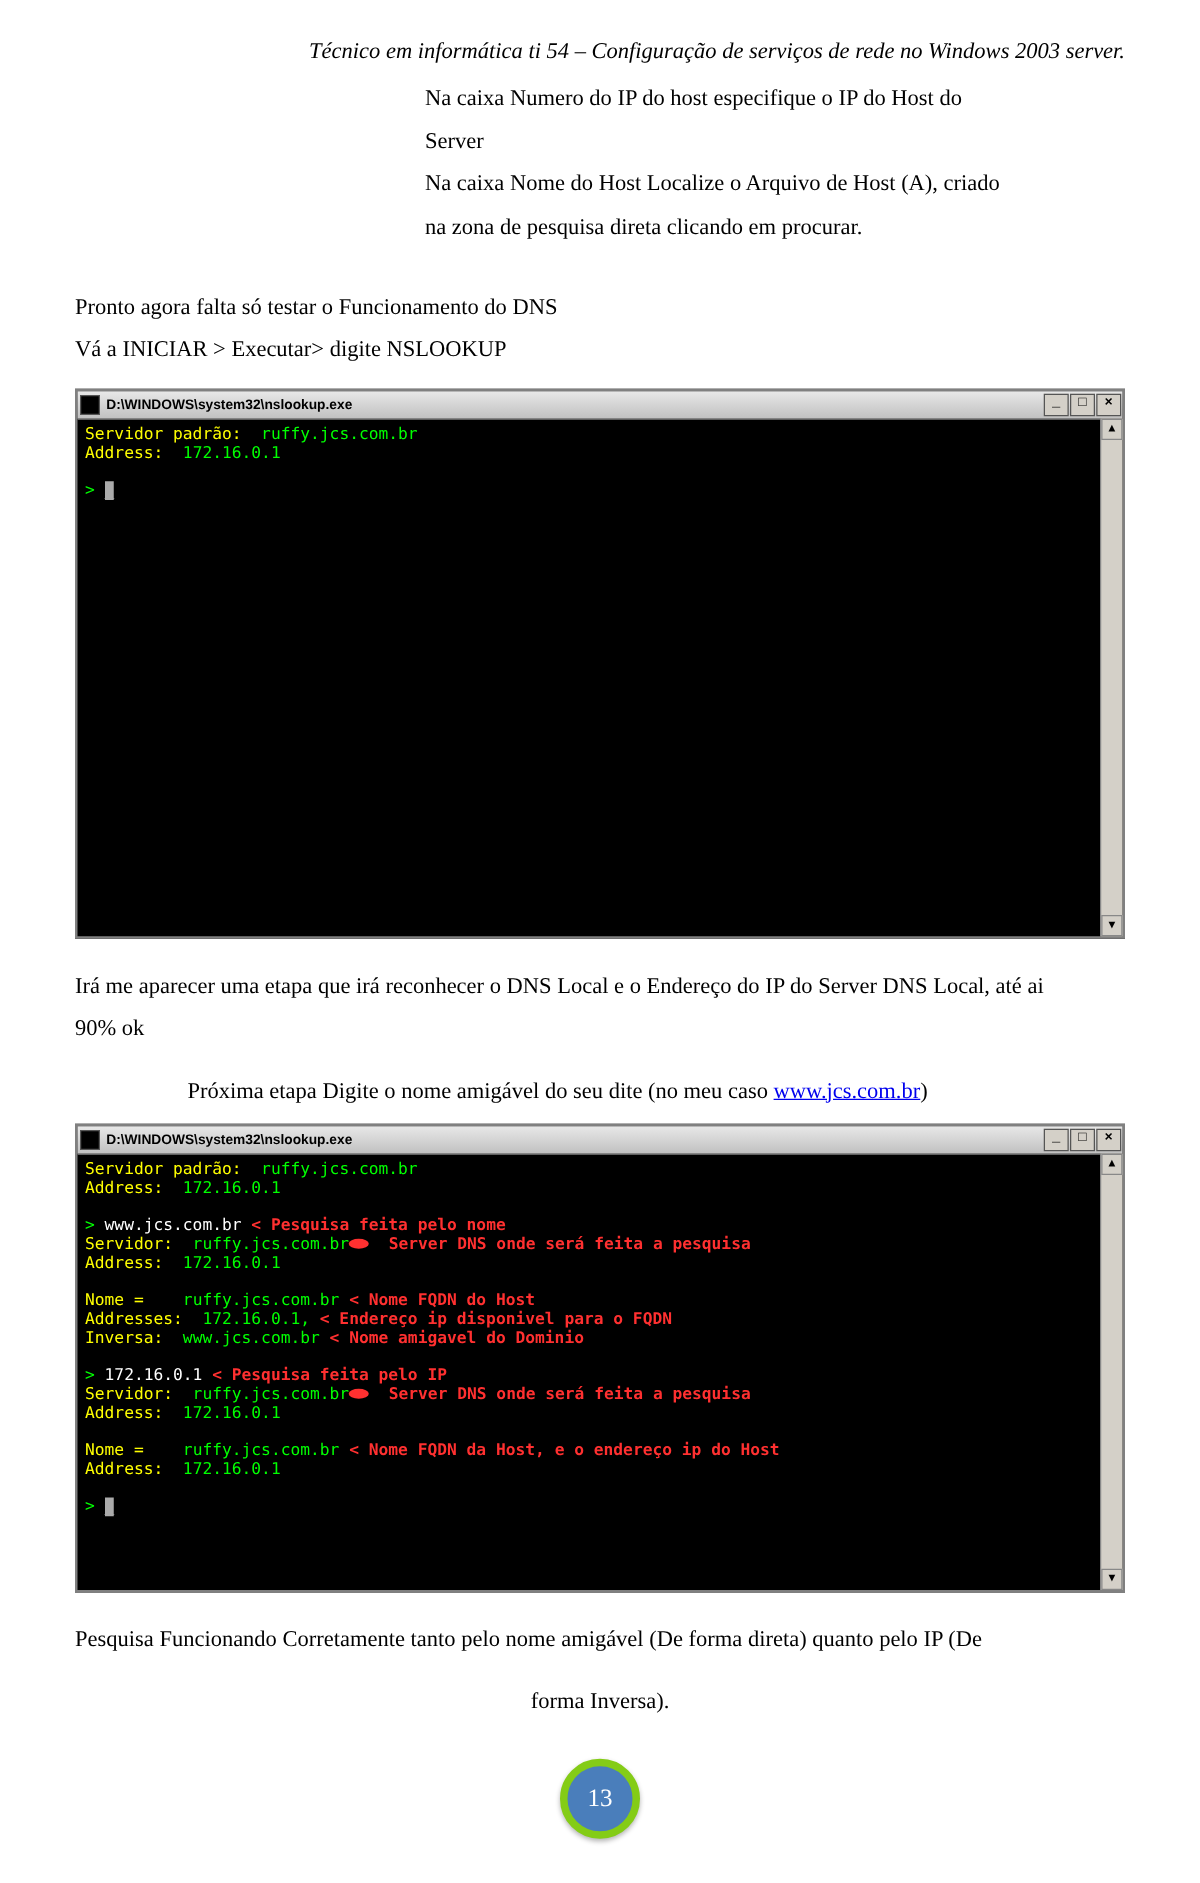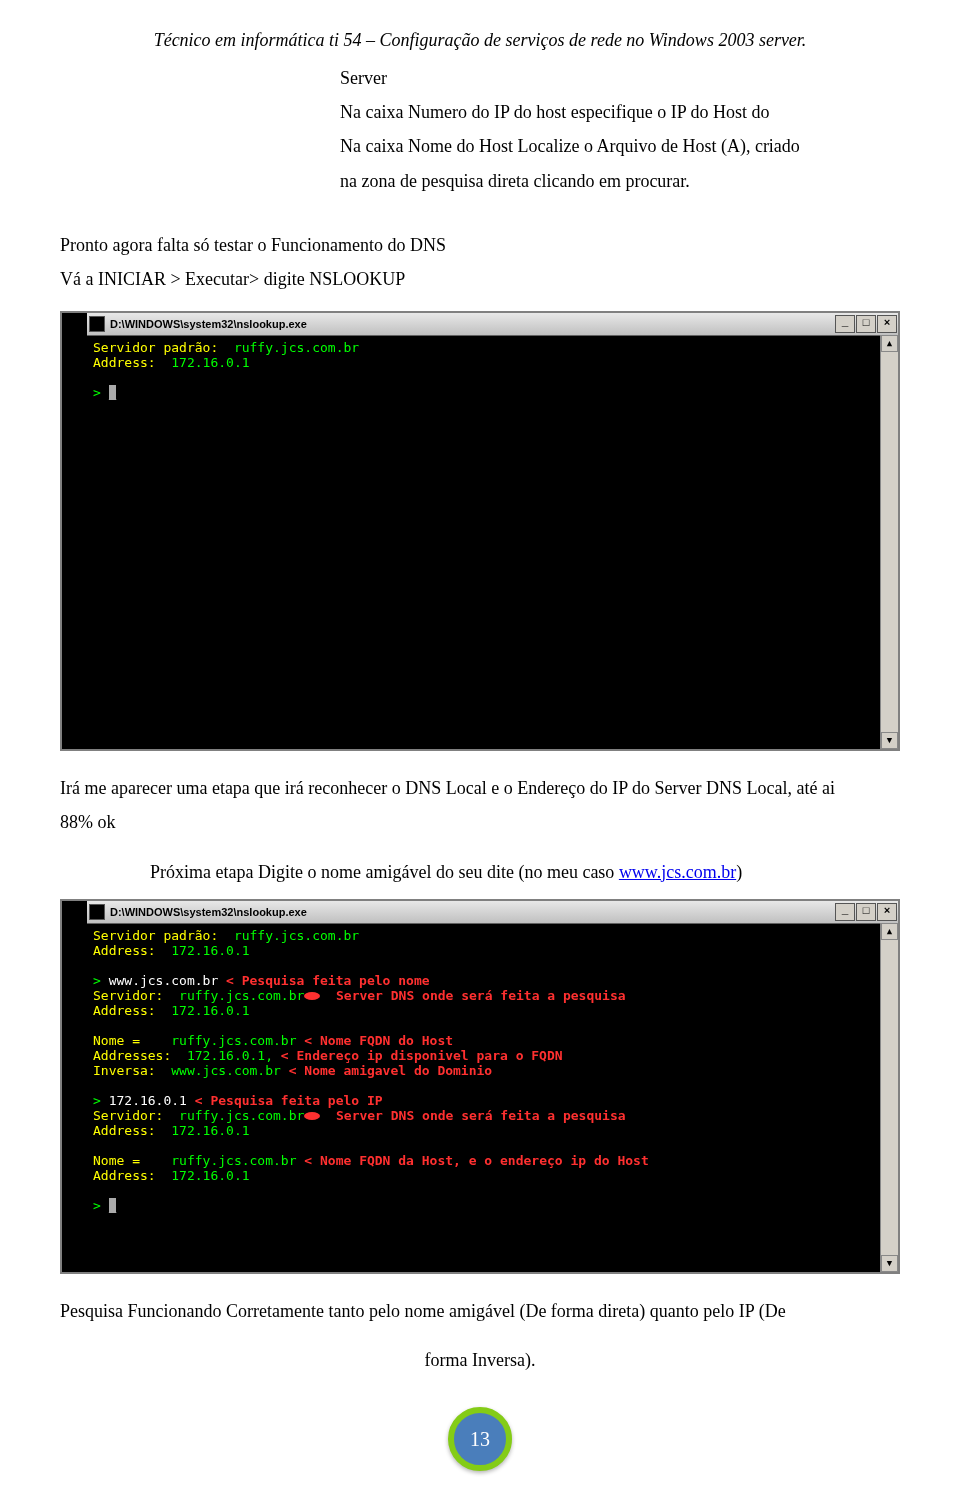--- a/index.html
+++ b/index.html
@@ -10,21 +10,21 @@
     width: 960px;
     color: #000;
   }
   .page {
     padding: 30px 60px 40px 60px;
     position: relative;
   }
   .header {
     font-style: italic;
     font-size: 18px;
-    text-align: center;
+    text-align: right;
     margin-bottom: 10px;
   }
   .indent-block {
     margin-left: 280px;
     font-size: 18px;
     line-height: 1.9;
     margin-bottom: 30px;
   }
   .body-text {
     font-size: 18px;
@@ -43,21 +43,20 @@
     line-height: 1.9;
     text-align: center;
   }
   .terminal-window {
     border: 2px solid #808080;
     background: #000;
     margin: 10px 0 20px 0;
     font-family: "Lucida Console", monospace;
     font-size: 13px;
     position: relative;
-    padding-left: 25px;
   }
   .title-bar {
     background: linear-gradient(#e8e8e8, #c0c0c0);
     height: 22px;
     display: flex;
     align-items: center;
     border-bottom: 1px solid #606060;
     padding-left: 2px;
     color: #000;
     font-family: Tahoma, sans-serif;
@@ -137,22 +136,22 @@
     vertical-align: middle;
   }
 </style>
 </head>
 <body>
 
 <div class="page">
   <div class="header">Técnico em informática ti 54 – Configuração de serviços de rede no Windows 2003 server.</div>
 
   <div class="indent-block">
+    <div>Na caixa Numero do IP do host especifique o IP do Host do</div>
     <div>Server</div>
-    <div>Na caixa Numero do IP do host especifique o IP do Host do</div>
     <div>Na caixa Nome do Host Localize o Arquivo de Host (A), criado</div>
     <div>na zona de pesquisa direta clicando em procurar.</div>
   </div>
 
   <div class="body-text">
     <div>Pronto agora falta só testar o Funcionamento do DNS</div>
     <div>Vá a INICIAR &gt; Executar&gt; digite NSLOOKUP</div>
   </div>
 
   <div class="terminal-window term1">
@@ -170,21 +169,21 @@
 
 <span>&gt; </span><span class="cursor">_</span></div>
     <div class="scroll-track">
       <div class="scroll-btn">▲</div>
       <div class="scroll-btn down">▼</div>
     </div>
   </div>
 
   <div class="body-text">
     <span>Irá me aparecer uma etapa que irá reconhecer o DNS Local e o Endereço do IP do Server DNS Local, até ai</span><br>
-    <span>88% ok</span>
+    <span>90% ok</span>
   </div>
 
   <div class="body-text-indent">
     <span>Próxima etapa Digite o nome amigável do seu dite (no meu caso </span><span class="link">www.jcs.com.br</span><span>)</span>
   </div>
 
   <div class="terminal-window term2">
     <div class="title-bar">
       <span class="icon"></span>
       <span>D:\WINDOWS\system32\nslookup.exe</span>

